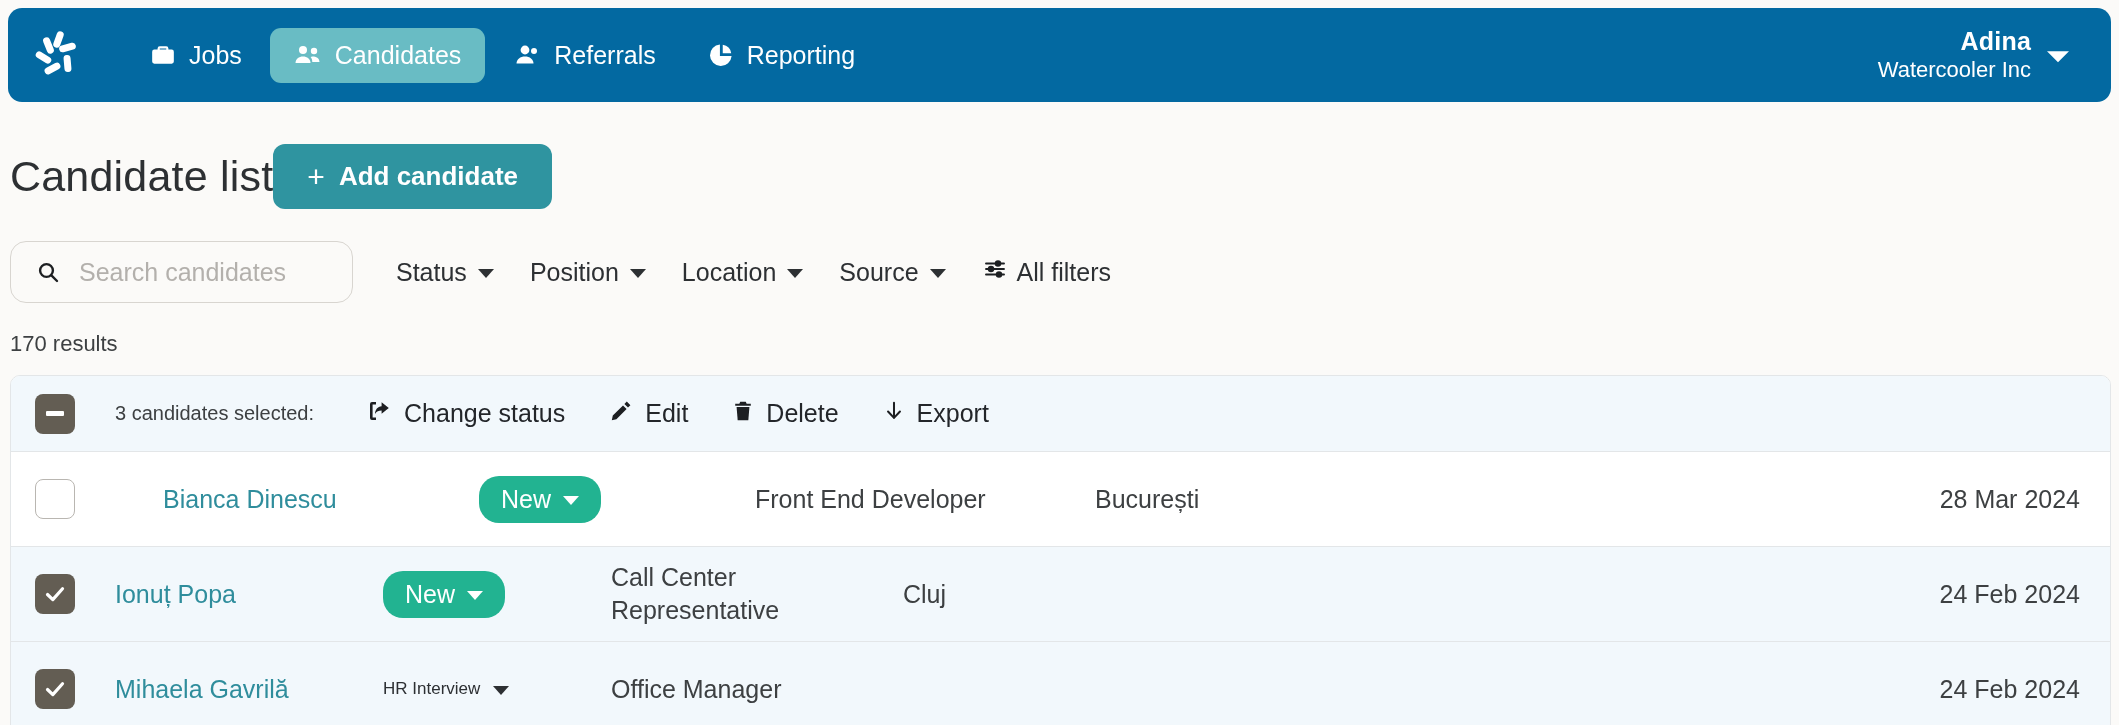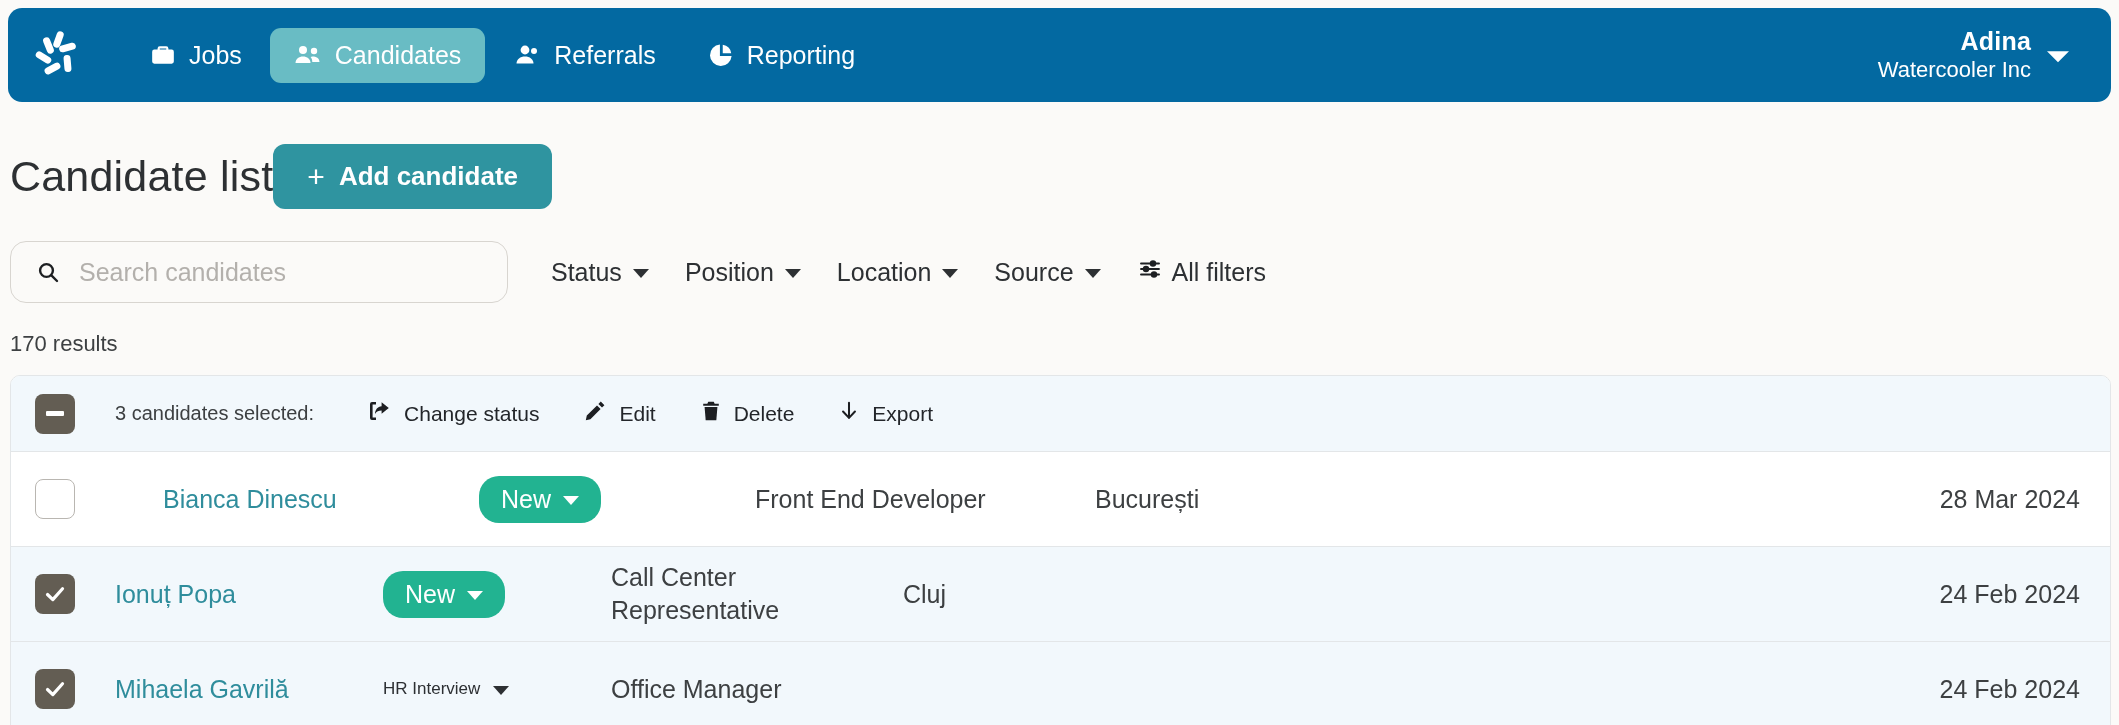--- a/index.html
+++ b/index.html
@@ -93,21 +93,21 @@
   .plus { font-size: 30px; font-weight: normal; line-height: 1; }
 
   
   .filters {
     display: flex;
     align-items: center;
     padding: 32px 0 0 10px;
   }
   .search-wrap {
     position: relative;
-    width: 498px;
+    width: 343px;
     height: 62px;
     flex: 0 0 auto;
   }
   .search-input {
     width: 100%; height: 100%;
     border: 1px solid #d8d5d0;
     border-radius: 16px;
     background: #fbfaf8;
     font-family: "Liberation Sans", sans-serif;
     font-size: 25px;
@@ -165,21 +165,21 @@
   }
   .bulk-label {
     font-size: 20px;
     color: #3d4042;
     margin-left: 40px;
     white-space: nowrap;
   }
   .bulk-actions { display: flex; align-items: center; gap: 44px; margin-left: 52px; }
   .bulk-action {
     display: flex; align-items: center; gap: 12px;
-    font-size: 21px;
+    font-size: 25px;
     color: #23262a;
     cursor: pointer;
     white-space: nowrap;
   }
 
   .row {
     display: flex;
     align-items: center;
     min-height: 95px;
     border-bottom: 1px solid #e3e6e8;

